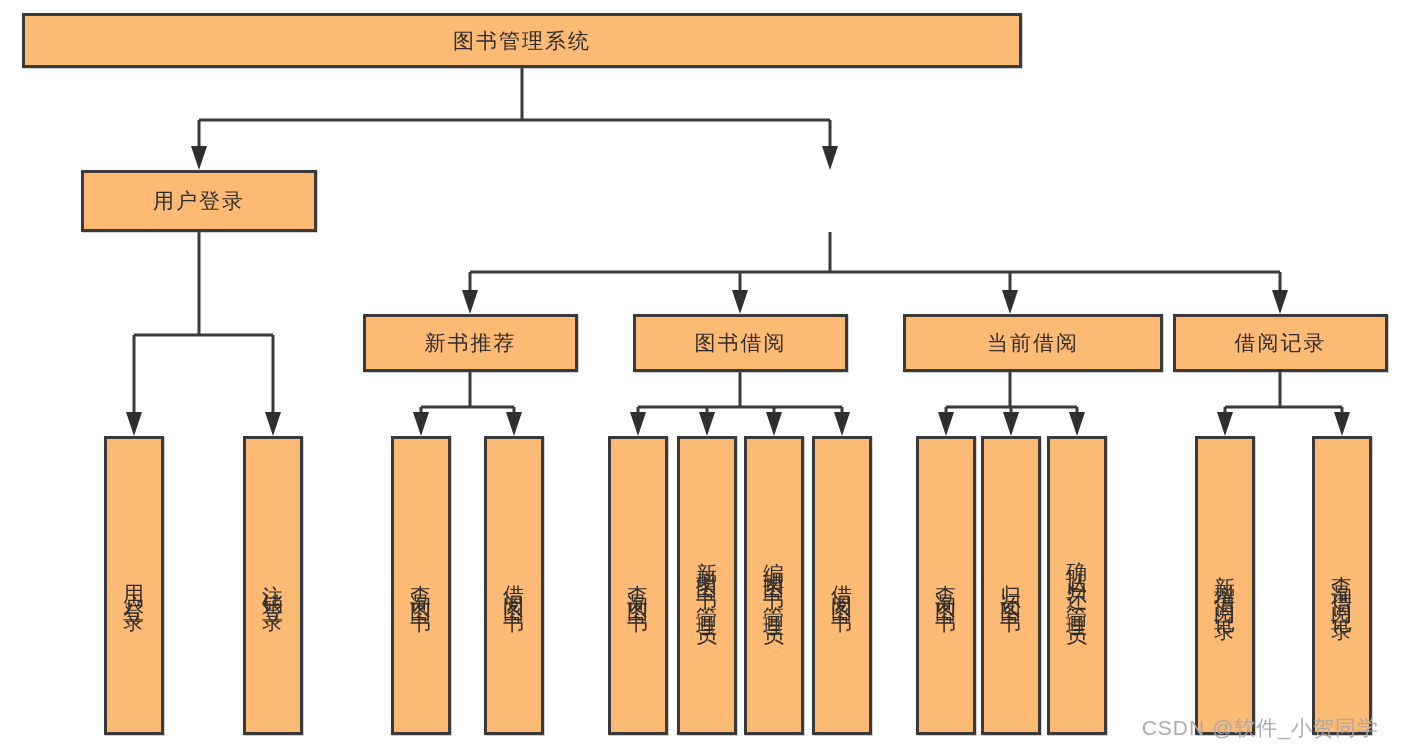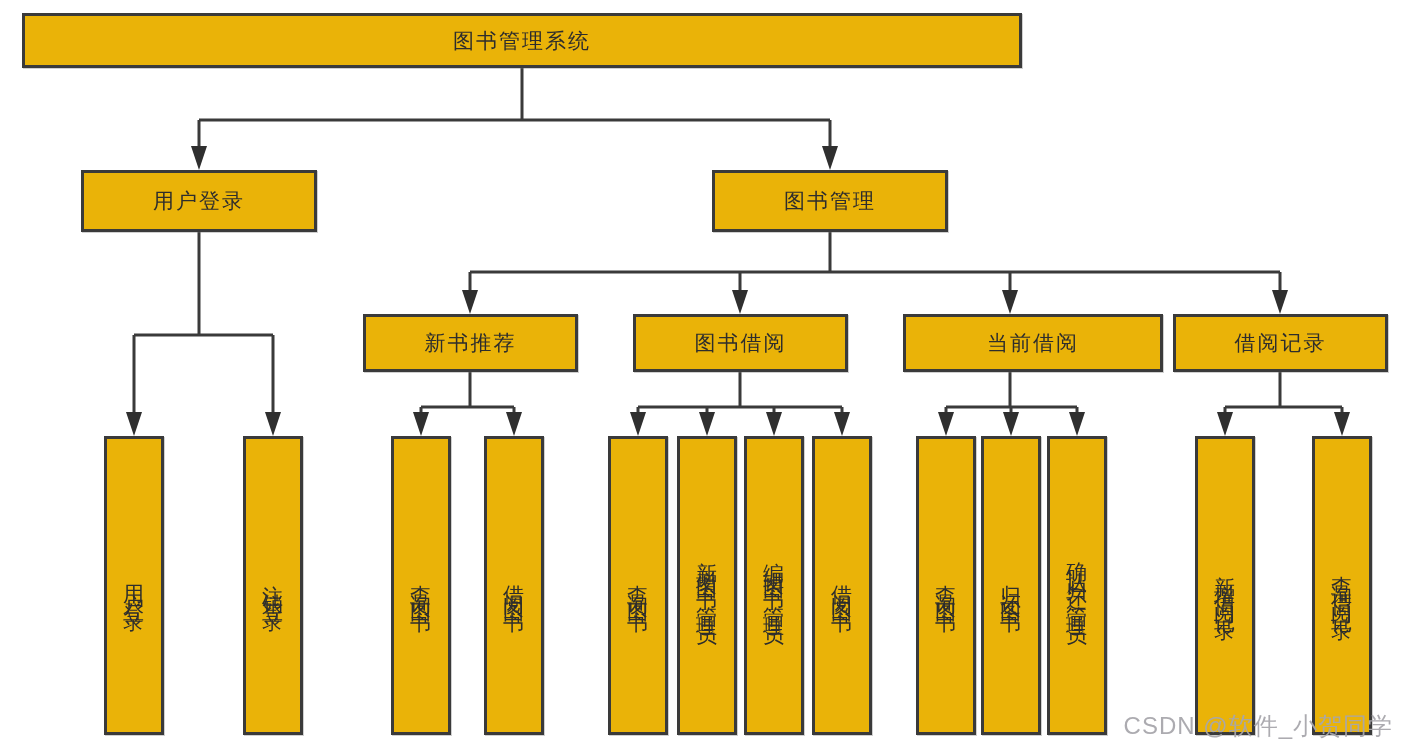--- a/index.html
+++ b/index.html
@@ -7,21 +7,21 @@
     position:relative;
     width:1405px;height:747px;
     background:#ffffff;
     font-family:"Liberation Sans","DejaVu Sans",sans-serif;
     color:#2d2d2d;
     overflow:hidden;
   }
   svg.connectors{position:absolute;left:0;top:0;width:1405px;height:747px;z-index:0;}
   .box{
     position:absolute;box-sizing:border-box;
-    border:3px solid #3a3a3a;background:#eab308;
+    border:3px solid #3a3a3a;background:#fdba74;
     display:flex;align-items:center;justify-content:center;
     z-index:1;
     box-shadow:1px 1px 0 rgba(120,120,120,0.35);
   }
   .hlabel{font-size:21px;letter-spacing:2px;white-space:nowrap;}
   .vtext{
     writing-mode:vertical-rl;
     text-orientation:mixed;
     font-size:21px;line-height:1;
     letter-spacing:9px;
@@ -46,22 +46,22 @@
   .l-bor-query{left:608px;}
   .l-bor-add{left:677px;}
   .l-bor-edit{left:744px;}
   .l-bor-borrow{left:812px;}
   .l-cur-query{left:916px;}
   .l-cur-return{left:981px;}
   .l-cur-confirm{left:1047px;}
   .l-recd-add{left:1195px;}
   .l-recd-query{left:1312px;}
   .watermark{
-    position:absolute;right:12px;bottom:5px;
-    font-size:24px;letter-spacing:1px;
+    position:absolute;right:26px;bottom:5px;
+    font-size:21px;letter-spacing:1px;
     color:rgba(168,167,172,0.95);
     z-index:3;white-space:nowrap;
   }
 </style>
 </head>
 <body>
 
 <div class="stage">
 
   <svg class="connectors" viewBox="0 0 1405 747" xmlns="http://www.w3.org/2000/svg">
@@ -103,23 +103,20 @@
       <polygon points="1334,412 1350,412 1342,436"></polygon>
     </g>
   </svg>
 
   <div class="box n-root">
     <span class="hlabel">图书管理系统</span>
   </div>
 
   <div class="box n-user">
     <span class="hlabel">用户登录</span>
-  </div>
-  <div class="box n-mgmt">
-    <span class="hlabel">图书管理</span>
   </div>
 
   <div class="box n-recommend">
     <span class="hlabel">新书推荐</span>
   </div>
   <div class="box n-borrow">
     <span class="hlabel">图书借阅</span>
   </div>
   <div class="box n-current">
     <span class="hlabel">当前借阅</span>

